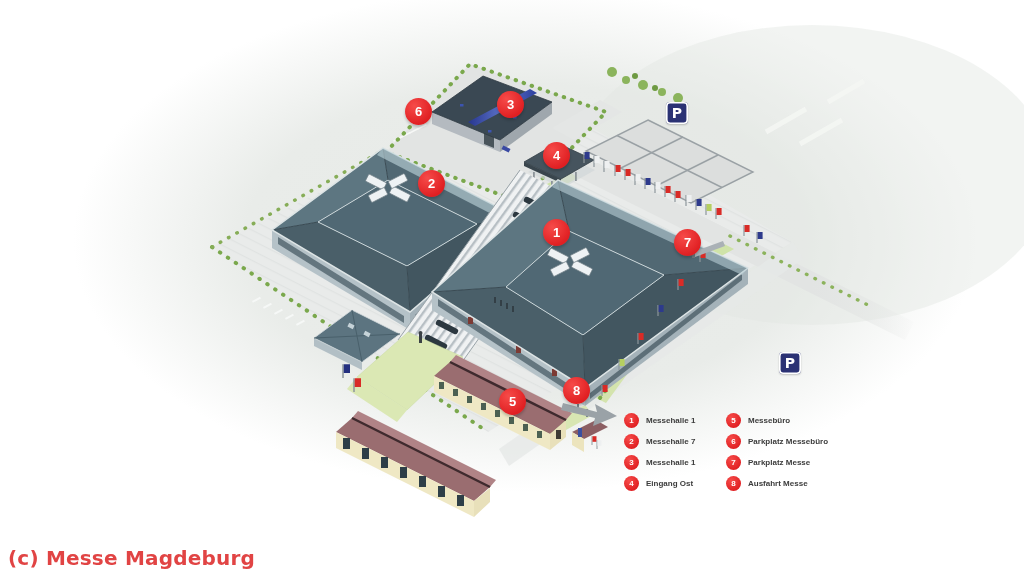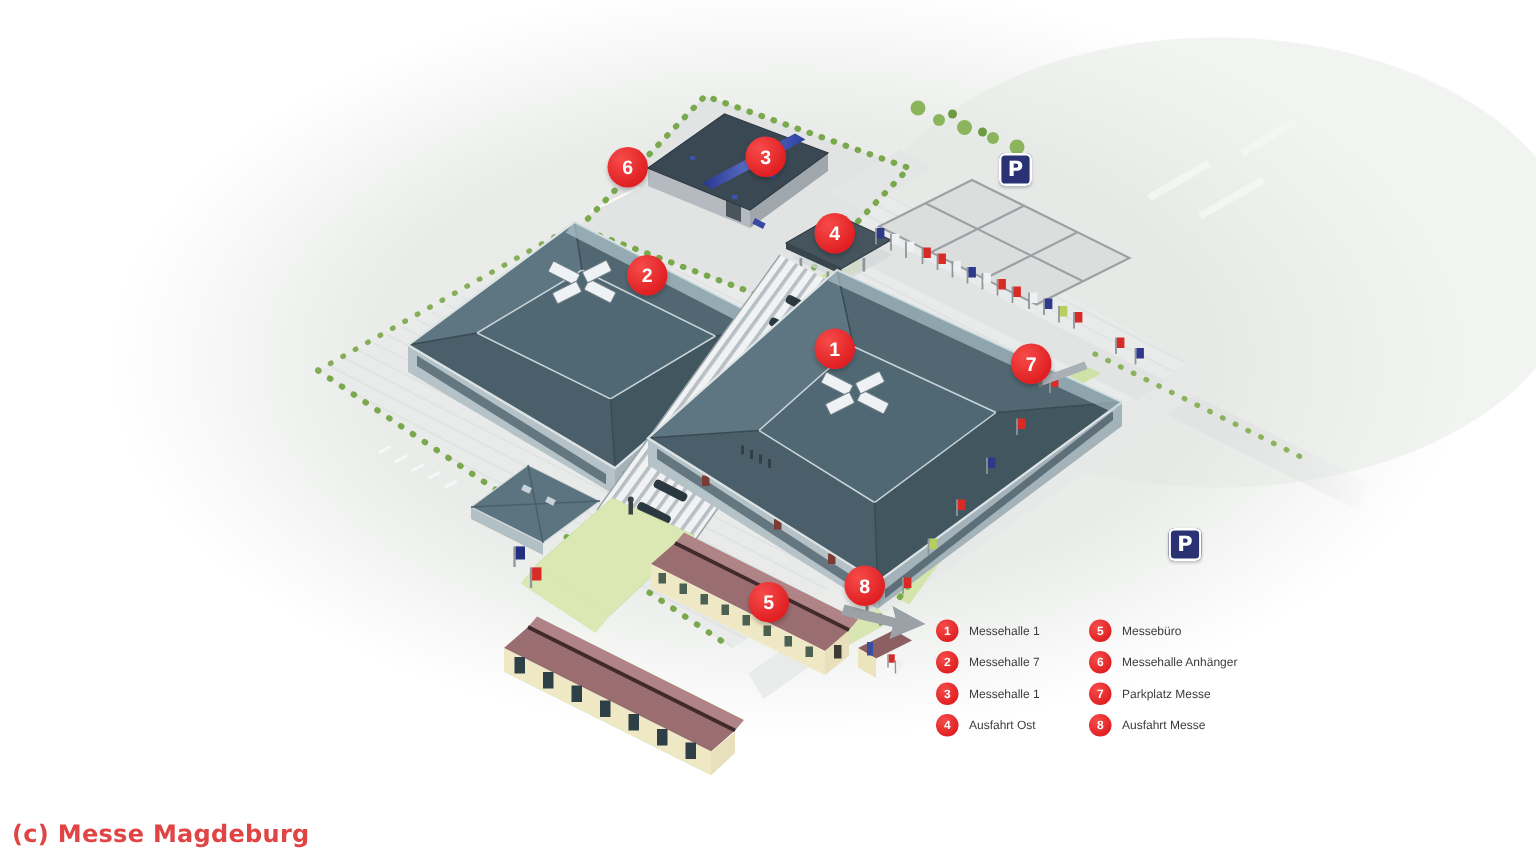--- a/index.html
+++ b/index.html
@@ -13,23 +13,23 @@
   .psign{position:absolute;width:22px;height:22px;background:#2b3274;border-radius:4px;
          color:#fff;display:flex;align-items:center;justify-content:center;
          font-family:"DejaVu Sans",sans-serif;font-size:14px;font-weight:bold;
          box-shadow:inset 0 0 0 1.6px #ffffff, 0 1px 2px rgba(0,0,0,.2);}
   .legend{position:absolute;left:624px;top:413px;display:flex;gap:16px;}
   .legend-col{display:flex;flex-direction:column;gap:6px;width:86px;}
   .legend-item{display:flex;align-items:center;gap:7px;height:15px;}
   .legend-dot{flex:0 0 15px;width:15px;height:15px;border-radius:50%;
               background:radial-gradient(circle at 35% 30%, #f64b49, #e01f22 75%);
               color:#fff;font-size:8px;font-weight:bold;display:flex;align-items:center;justify-content:center;}
-  .legend-label{font-size:8px;color:#3c3c3c;white-space:nowrap;}
+  .legend-label{font-size:8px;color:#3c3c3c;white-space:nowrap;font-weight:bold;}
   .copyright{position:absolute;left:8px;top:546px;font-family:"DejaVu Sans",sans-serif;
-             font-size:16px;font-weight:bold;color:#e14444;letter-spacing:.2px;}
+             font-size:20px;font-weight:bold;color:#e14444;letter-spacing:.2px;}
 </style>
 </head>
 <body>
 
 <div id="stage">
 
 <svg class="scene" width="1024" height="576" viewBox="0 0 1024 576">
   <defs>
     <radialGradient id="halo" cx="0.5" cy="0.5" r="0.5">
       <stop offset="0" stop-color="#e7eae7"></stop>
@@ -358,31 +358,31 @@
     <div class="legend-item">
       <span class="legend-dot">2</span>
       <span class="legend-label">Messehalle 7</span>
     </div>
     <div class="legend-item">
       <span class="legend-dot">3</span>
       <span class="legend-label">Messehalle 1</span>
     </div>
     <div class="legend-item">
       <span class="legend-dot">4</span>
-      <span class="legend-label">Ausfahrt Ost</span>
+      <span class="legend-label">Eingang Ost</span>
     </div>
   </div>
   <div class="legend-col">
     <div class="legend-item">
       <span class="legend-dot">5</span>
       <span class="legend-label">Messebüro</span>
     </div>
     <div class="legend-item">
       <span class="legend-dot">6</span>
-      <span class="legend-label">Messehalle Anhänger</span>
+      <span class="legend-label">Parkplatz Messebüro</span>
     </div>
     <div class="legend-item">
       <span class="legend-dot">7</span>
       <span class="legend-label">Parkplatz Messe</span>
     </div>
     <div class="legend-item">
       <span class="legend-dot">8</span>
       <span class="legend-label">Ausfahrt Messe</span>
     </div>
   </div>

